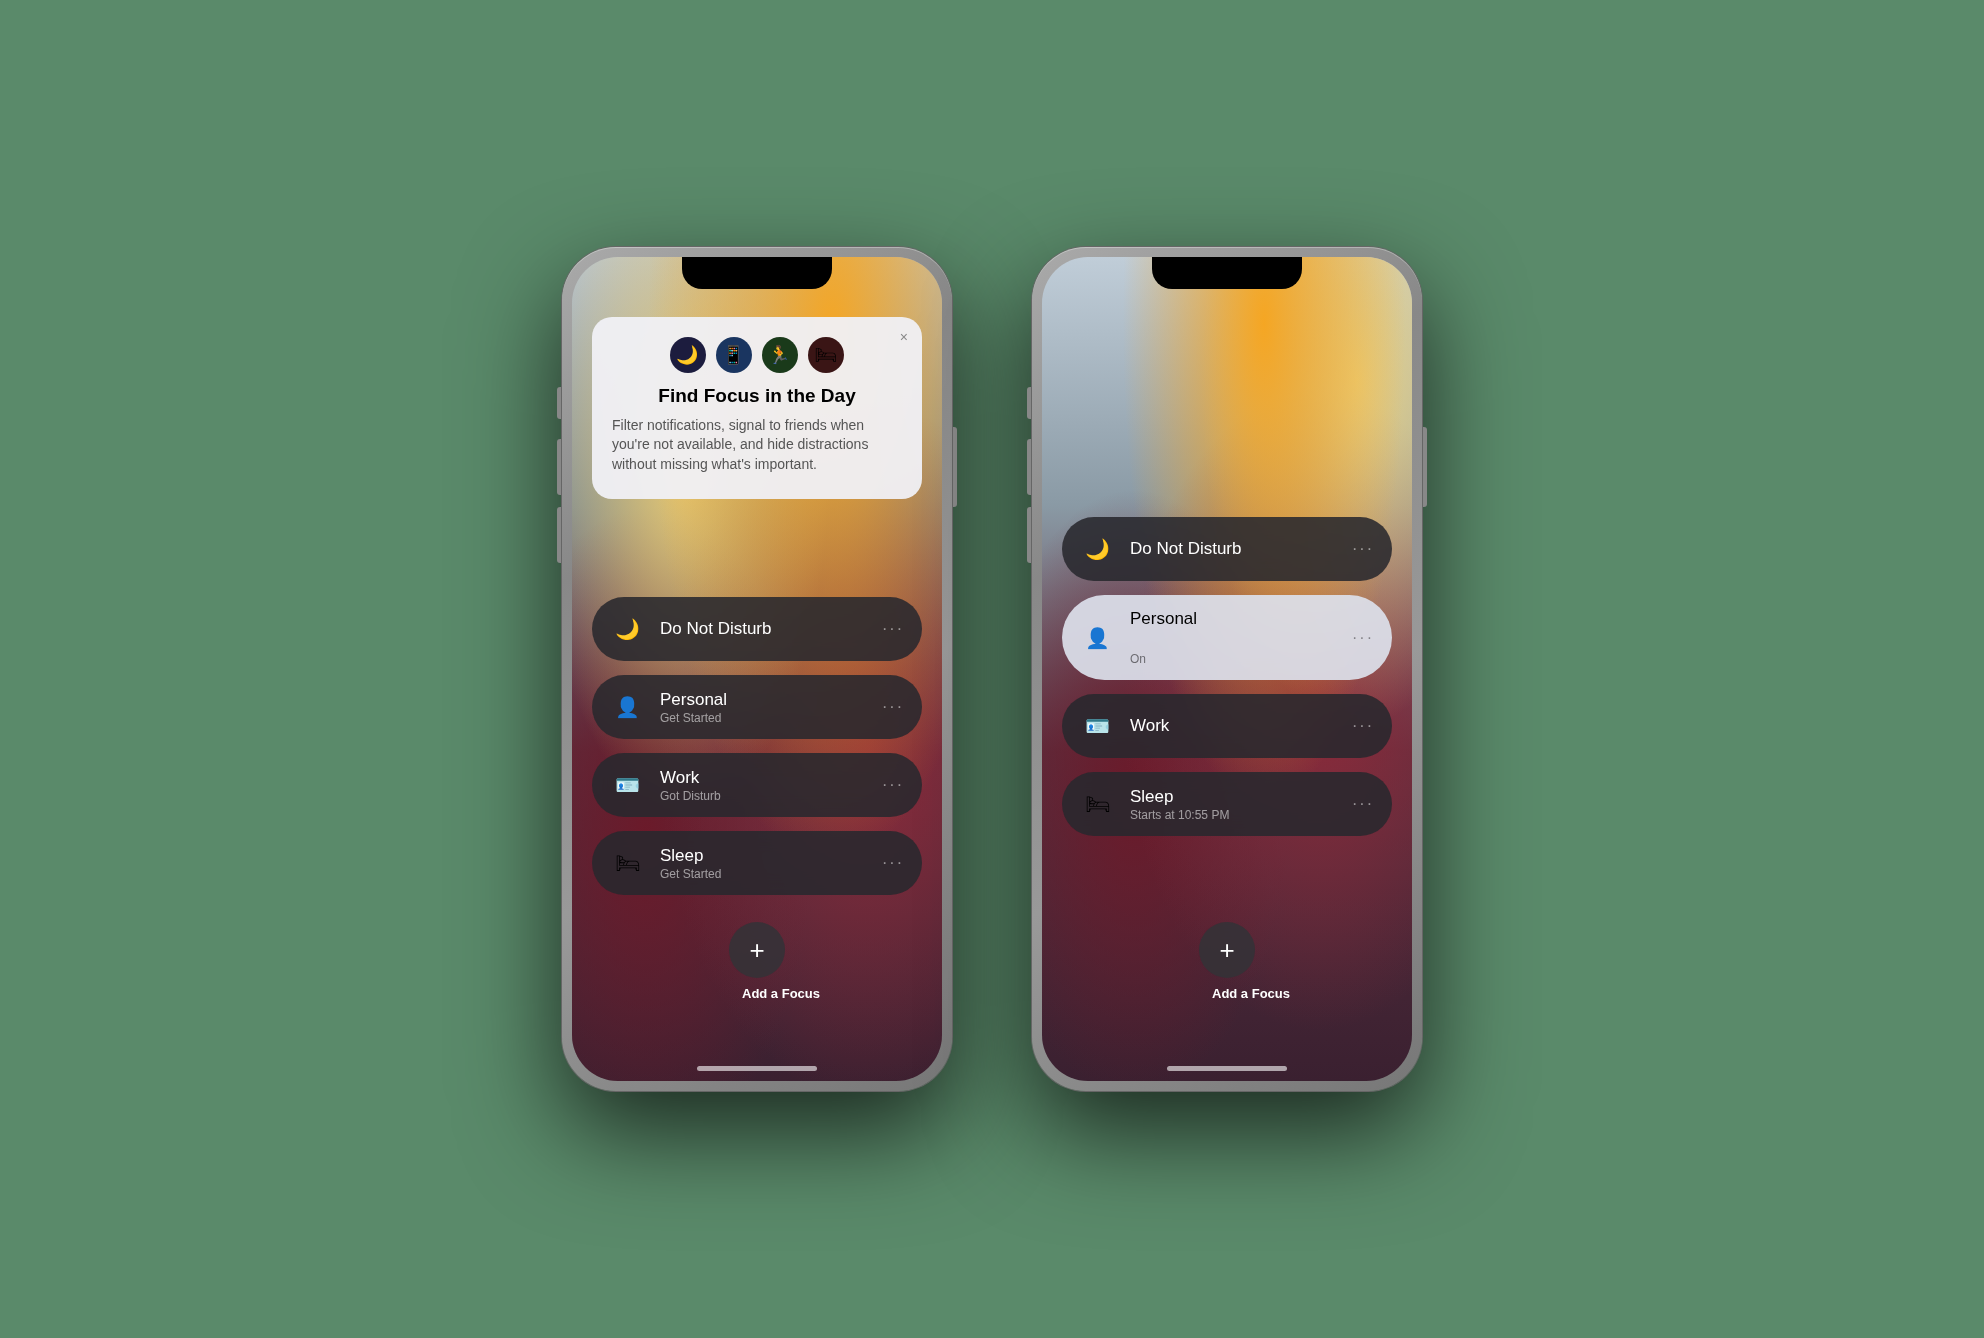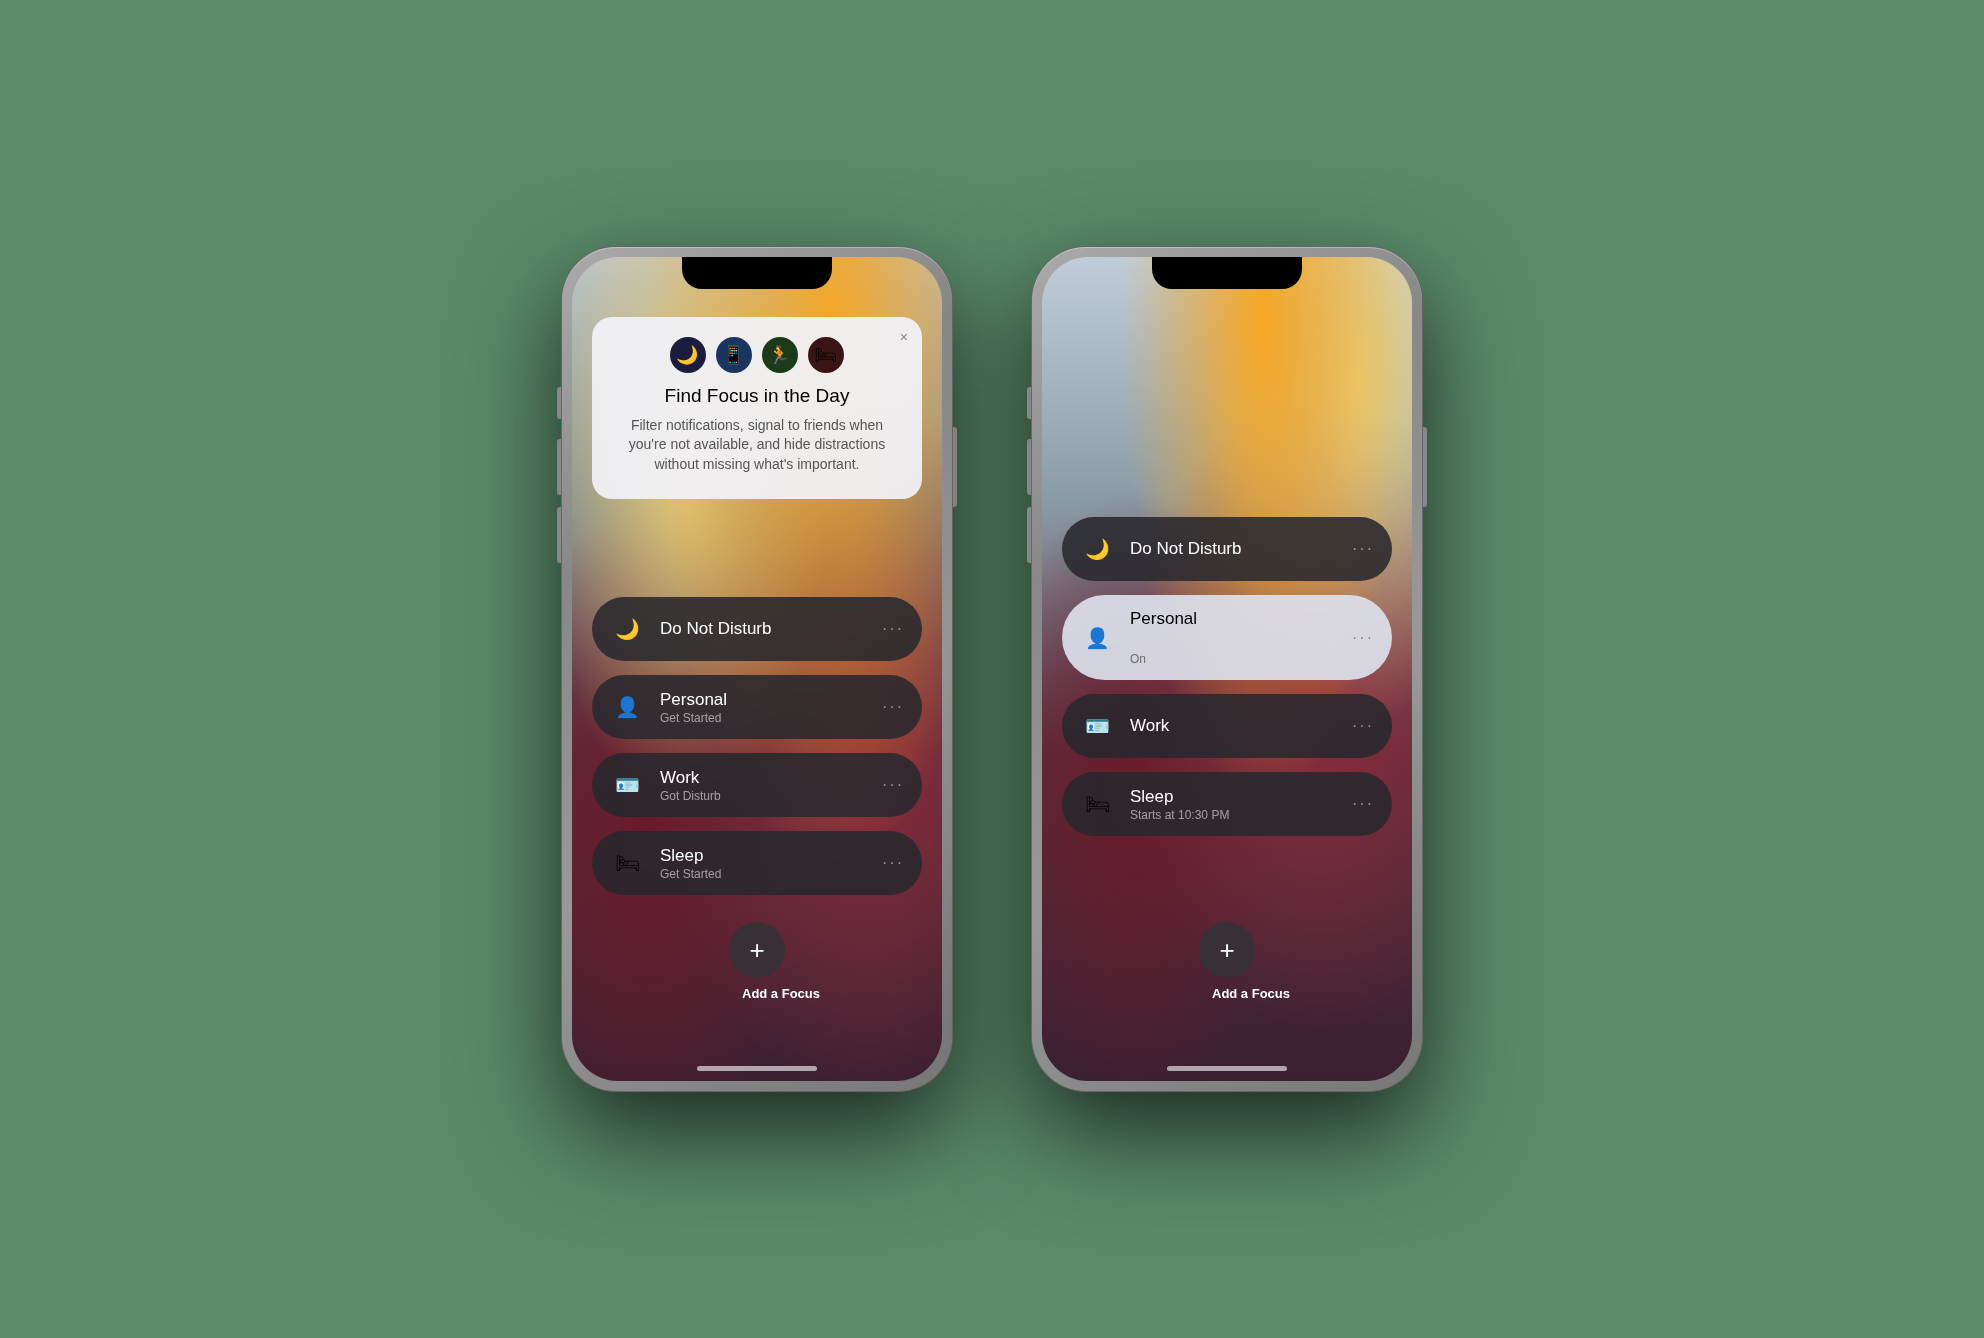--- a/index.html
+++ b/index.html
@@ -86,31 +86,30 @@
       position: absolute;
       top: 12px;
       right: 14px;
       color: #888;
       font-size: 14px;
       cursor: pointer;
     }
 
     .focus-card-title {
       font-size: 19px;
-      font-weight: 400;
+      font-weight: 700;
       text-align: center;
       color: #000;
       margin-bottom: 8px;
       line-height: 1.2;
     }
 
     .focus-card-desc {
       font-size: 14px;
       color: #555;
-      text-align: center;
       line-height: 1.4;
     }
 
     
     .focus-list {
       position: absolute;
       top: 340px;
       left: 20px;
       right: 20px;
       display: flex;
@@ -404,21 +403,21 @@
         <div class="focus-item-text">
           <span class="focus-item-title">Work</span>
         </div>
         <span class="focus-item-more">···</span>
       </div>
 
       <div class="focus-item">
         <div class="focus-item-icon">🛏</div>
         <div class="focus-item-text">
           <span class="focus-item-title">Sleep</span>
-          <span class="focus-item-subtitle">Starts at 10:30 PM</span>
+          <span class="focus-item-subtitle">Starts at 10:55 PM</span>
         </div>
         <span class="focus-item-more">···</span>
       </div>
 
     </div>
 
     <div class="add-focus">
       <div class="add-focus-circle">+</div>
       <span class="add-focus-label">Add a Focus</span>
     </div>

